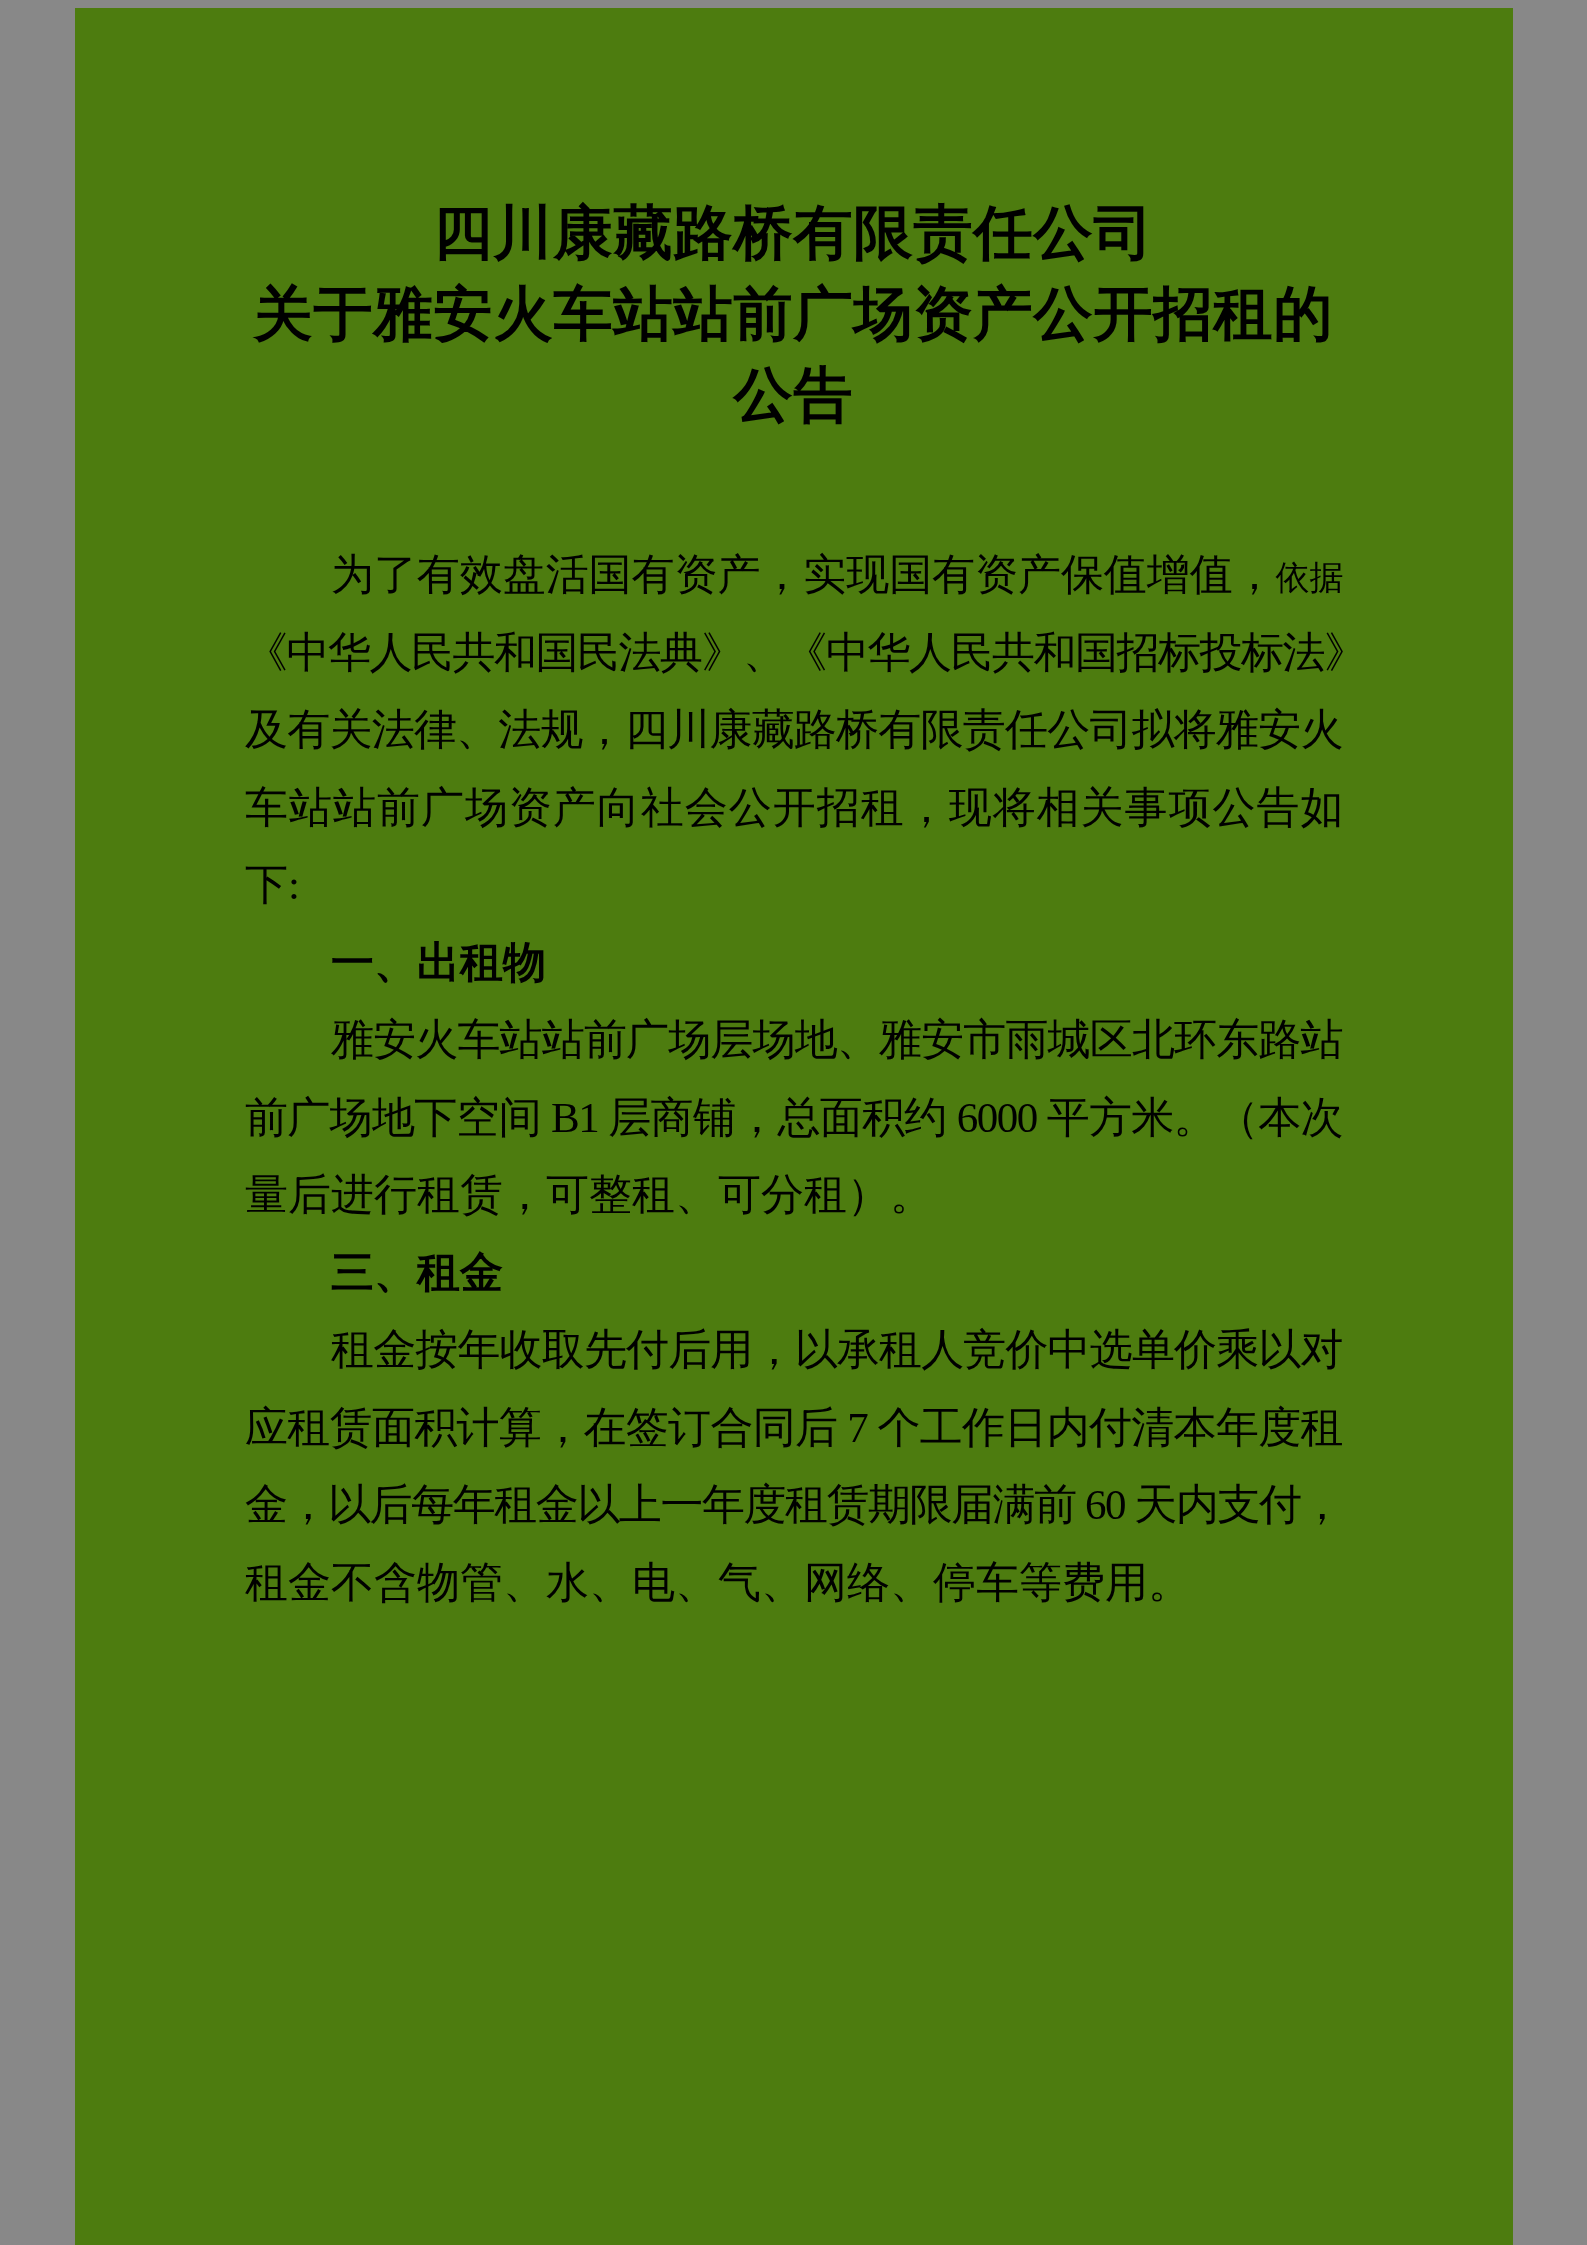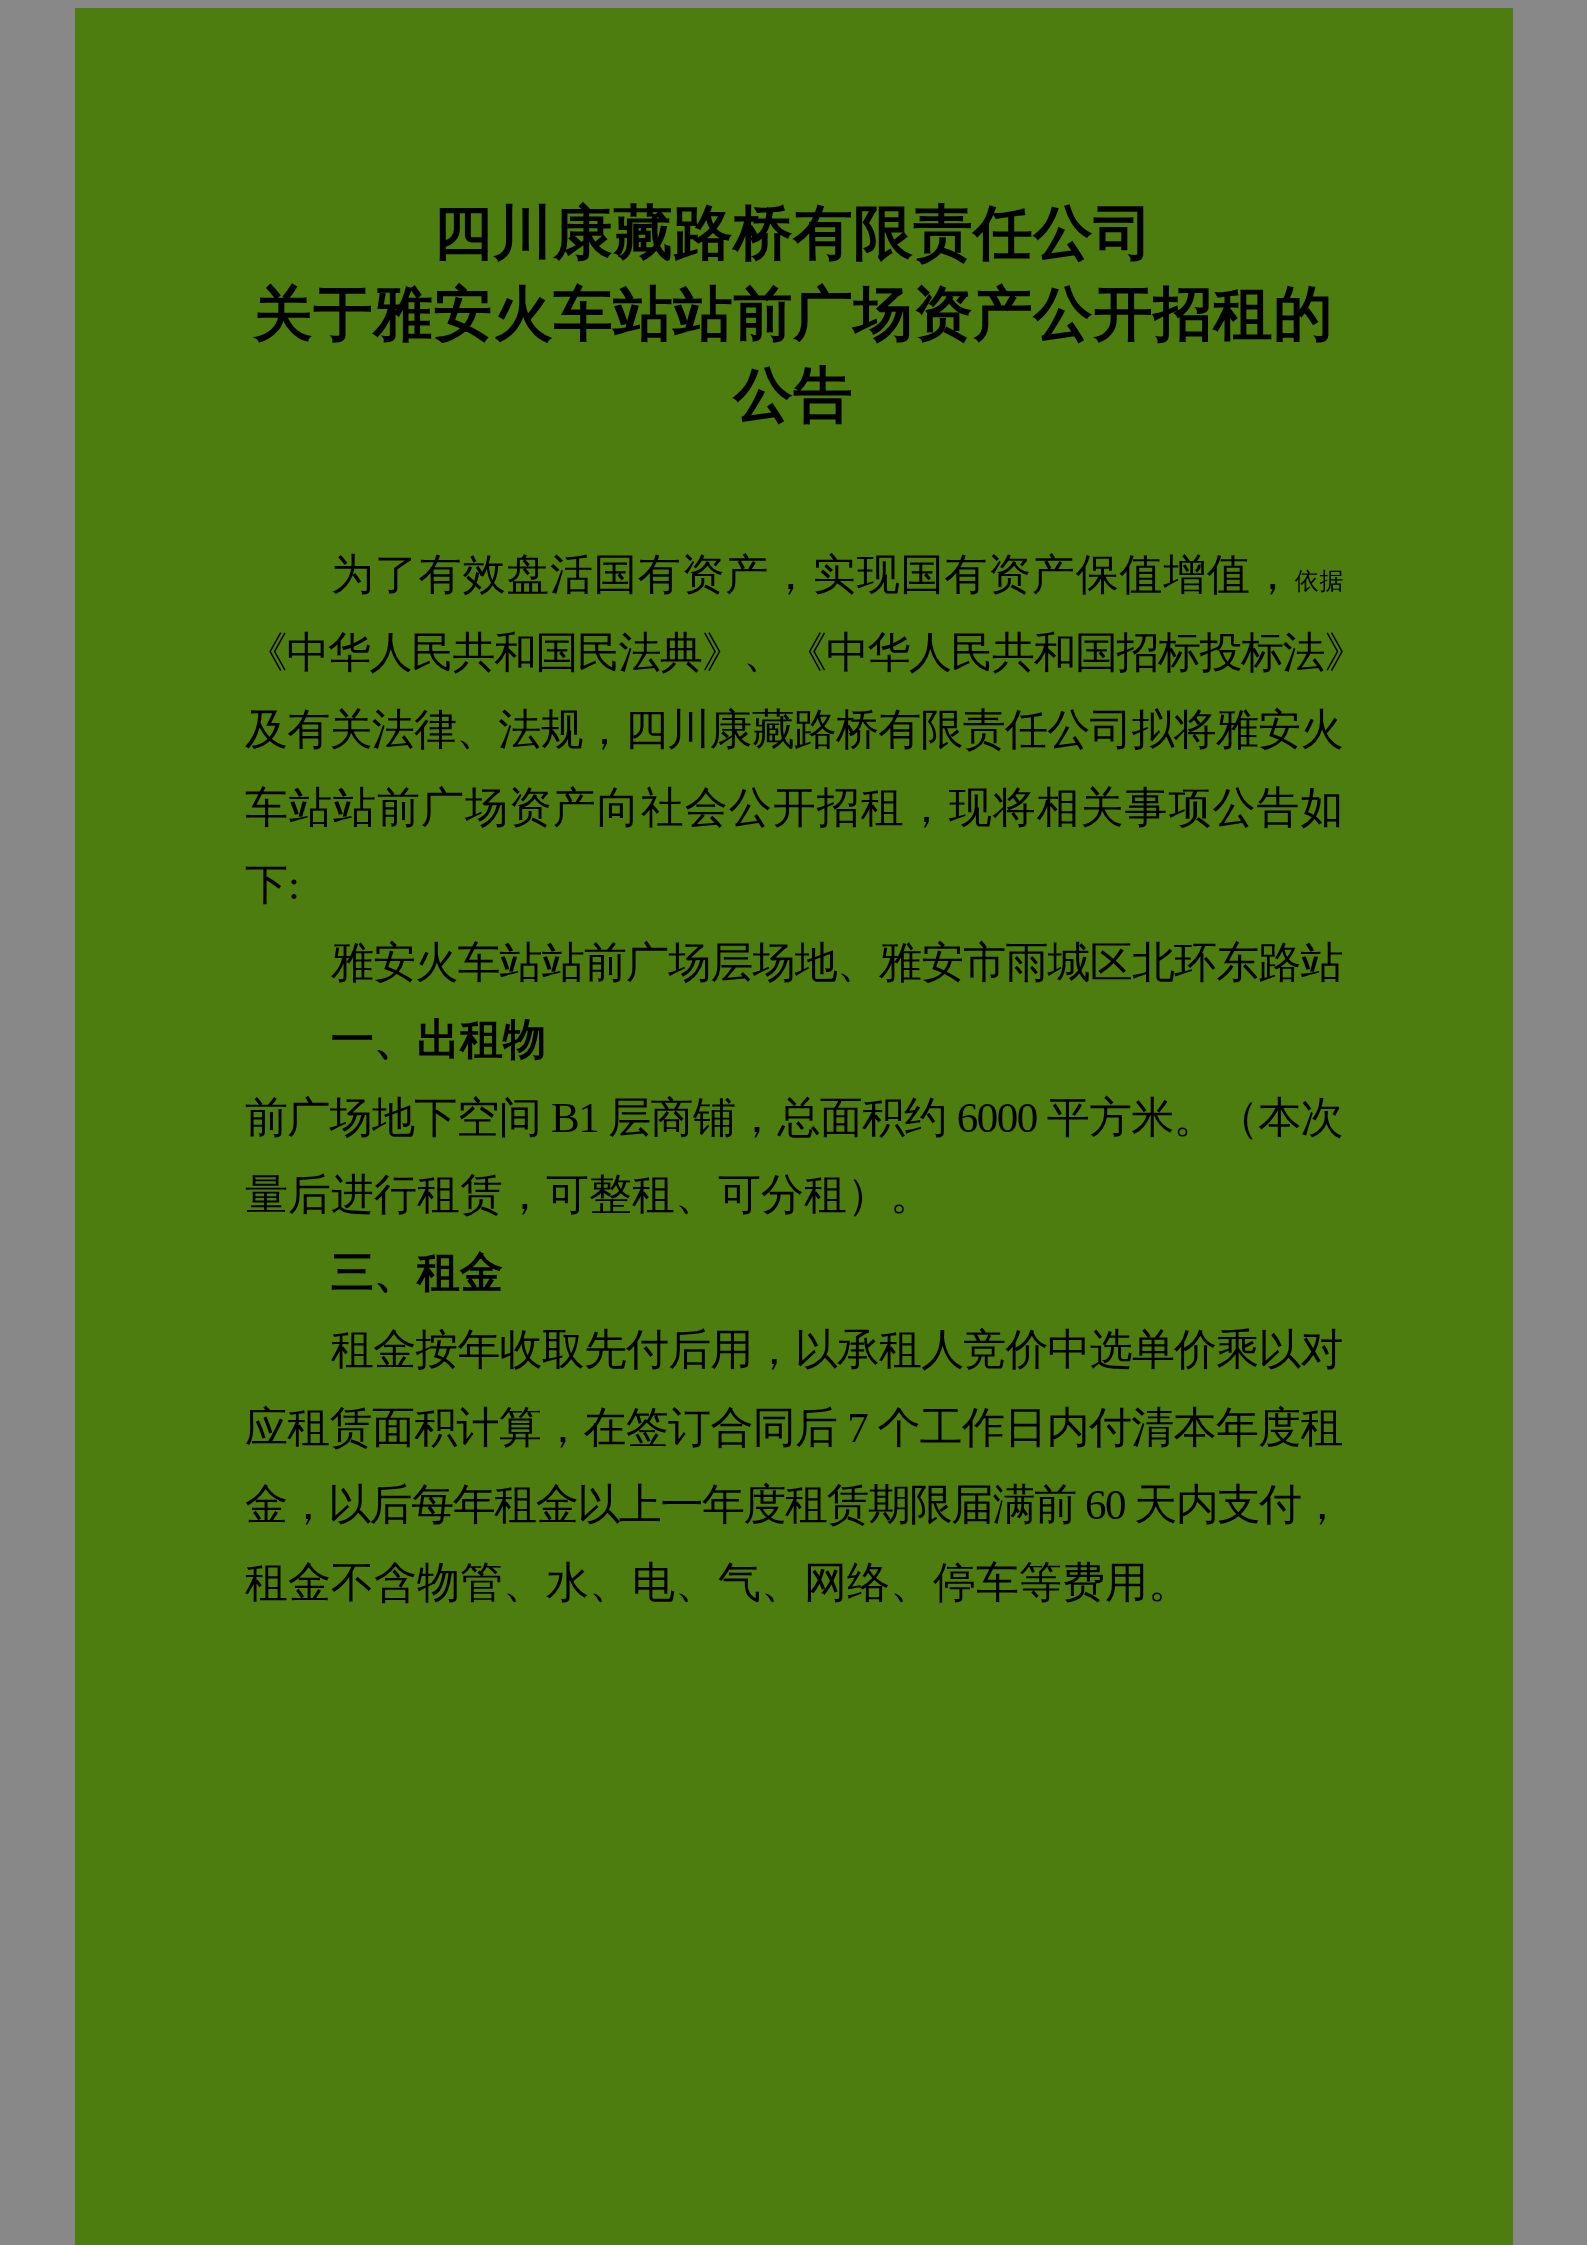--- a/index.html
+++ b/index.html
@@ -37,21 +37,21 @@
     text-align-last:justify;
     letter-spacing:-1.5px;
   }
   .indent { text-indent:86px; }
   .heading {
     font-family:"Liberation Sans","DejaVu Sans",sans-serif;
     font-weight:bold;
     text-indent:86px;
     letter-spacing:0;
   }
-  .small-run { font-size:24px; }
+  .small-run { font-size:34px; }
 </style>
 </head>
 <body>
 
 <div class="page">
 
   <div class="title-block">
     <div class="title-line">四川康藏路桥有限责任公司</div>
     <div class="title-line">关于雅安火车站站前广场资产公开招租的</div>
     <div class="title-line">公告</div>
@@ -61,22 +61,22 @@
 
     <div>
       <div class="line j indent"><span>为了有效盘活国有资产，实现国有资产保值增值，</span><span class="small-run">依据</span></div>
       <div class="line j">《中华人民共和国民法典》、《中华人民共和国招标投标法》</div>
       <div class="line j">及有关法律、法规，四川康藏路桥有限责任公司拟将雅安火</div>
       <div class="line j">车站站前广场资产向社会公开招租，现将相关事项公告如</div>
       <div class="line">下:</div>
     </div>
 
     <div>
+      <div class="line heading">一、出租物</div>
       <div class="line j indent">雅安火车站站前广场层场地、雅安市雨城区北环东路站</div>
-      <div class="line heading">一、出租物</div>
       <div class="line j">前广场地下空间 B1 层商铺，总面积约 6000 平方米。（本次</div>
       <div class="line">量后进行租赁，可整租、可分租）。</div>
     </div>
 
 
     <div>
       <div class="line heading">三、租金</div>
       <div class="line j indent">租金按年收取先付后用，以承租人竞价中选单价乘以对</div>
       <div class="line j">应租赁面积计算，在签订合同后 7 个工作日内付清本年度租</div>
       <div class="line j">金，以后每年租金以上一年度租赁期限届满前 60 天内支付，</div>

